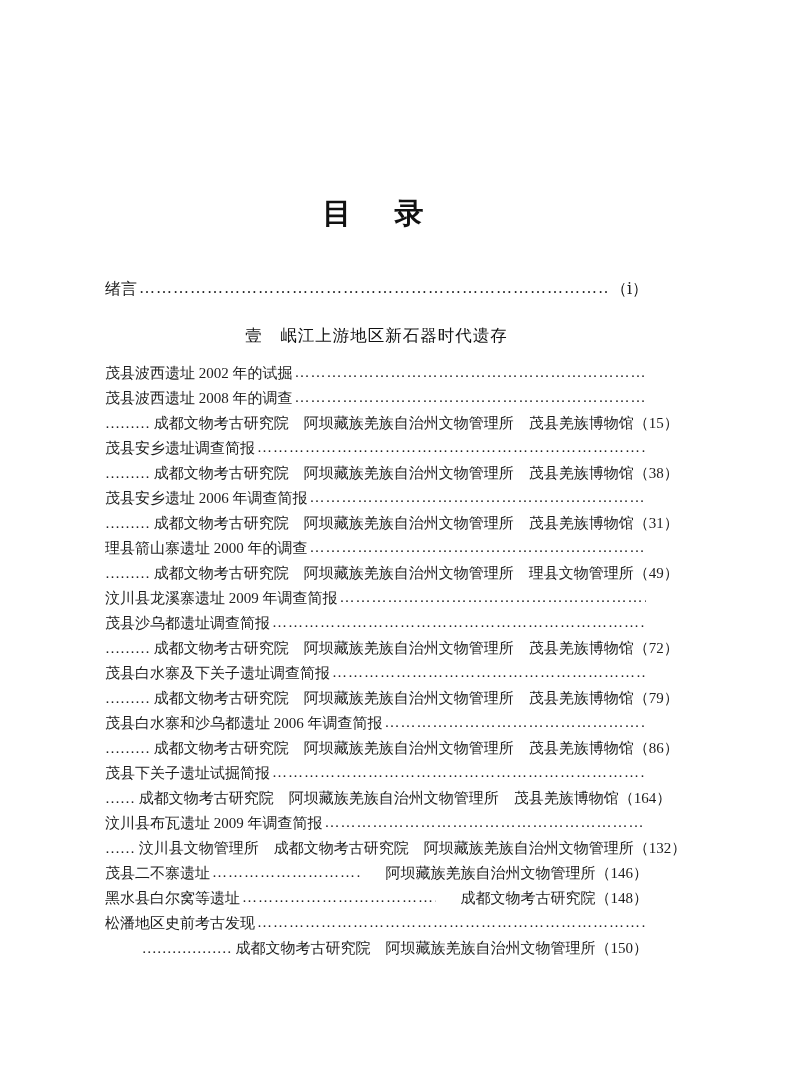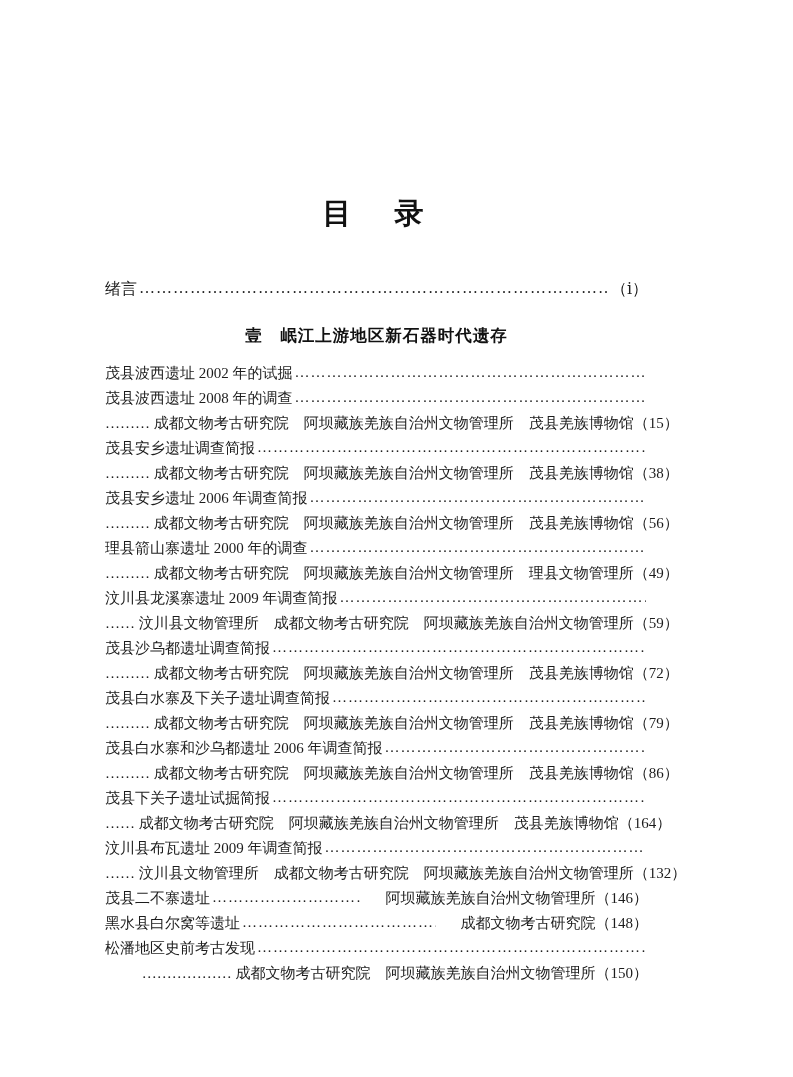--- a/index.html
+++ b/index.html
@@ -31,21 +31,21 @@
     align-items: baseline;
     font-size: 16px;
     line-height: 25px;
     height: 25px;
     white-space: nowrap;
   }
   .section-heading {
     margin-top: 24px;
     text-align: center;
     font-size: 16.5px;
-    font-weight: 700;
+    font-weight: 400;
     color: #111;
     letter-spacing: 1px;
   }
   .toc-entries { margin-top: 14px; }
   .entry-line {
     display: flex;
     align-items: center;
     font-size: 15px;
     line-height: 25px;
     height: 25px;
@@ -99,31 +99,30 @@
       <div class="attr-line"><span>……… 成都文物考古研究院　阿坝藏族羌族自治州文物管理所　茂县羌族博物馆</span><span>（15）</span></div>
       <div class="entry-line">
         <span class="entry-title">茂县安乡遗址调查简报</span>
         <span class="leader">………………………………………………………………………………………………………………………………………………………………………………………………………………………………………………………………………………………………………………………………</span>
       </div>
       <div class="attr-line"><span>……… 成都文物考古研究院　阿坝藏族羌族自治州文物管理所　茂县羌族博物馆</span><span>（38）</span></div>
       <div class="entry-line">
         <span class="entry-title">茂县安乡遗址 2006 年调查简报</span>
         <span class="leader">………………………………………………………………………………………………………………………………………………………………………………………………………………………………………………………………………………………………………………………………</span>
       </div>
-      <div class="attr-line"><span>……… 成都文物考古研究院　阿坝藏族羌族自治州文物管理所　茂县羌族博物馆</span><span>（56）</span></div>
+      <div class="attr-line"><span>……… 成都文物考古研究院　阿坝藏族羌族自治州文物管理所　茂县羌族博物馆</span><span>（31）</span></div>
       <div class="entry-line">
         <span class="entry-title">理县箭山寨遗址 2000 年的调查</span>
         <span class="leader">………………………………………………………………………………………………………………………………………………………………………………………………………………………………………………………………………………………………………………………………</span>
       </div>
       <div class="attr-line"><span>……… 成都文物考古研究院　阿坝藏族羌族自治州文物管理所　理县文物管理所</span><span>（49）</span></div>
       <div class="entry-line">
         <span class="entry-title">汶川县龙溪寨遗址 2009 年调查简报</span>
         <span class="leader">………………………………………………………………………………………………………………………………………………………………………………………………………………………………………………………………………………………………………………………………</span>
       </div>
-      <div class="attr-line"><span>…… 汶川县文物管理所　成都文物考古研究院　阿坝藏族羌族自治州文物管理所</span><span>（59）</span></div>
       <div class="entry-line">
         <span class="entry-title">茂县沙乌都遗址调查简报</span>
         <span class="leader">………………………………………………………………………………………………………………………………………………………………………………………………………………………………………………………………………………………………………………………………</span>
       </div>
       <div class="attr-line"><span>……… 成都文物考古研究院　阿坝藏族羌族自治州文物管理所　茂县羌族博物馆</span><span>（72）</span></div>
       <div class="entry-line">
         <span class="entry-title">茂县白水寨及下关子遗址调查简报</span>
         <span class="leader">………………………………………………………………………………………………………………………………………………………………………………………………………………………………………………………………………………………………………………………………</span>
       </div>
       <div class="attr-line"><span>……… 成都文物考古研究院　阿坝藏族羌族自治州文物管理所　茂县羌族博物馆</span><span>（79）</span></div>

